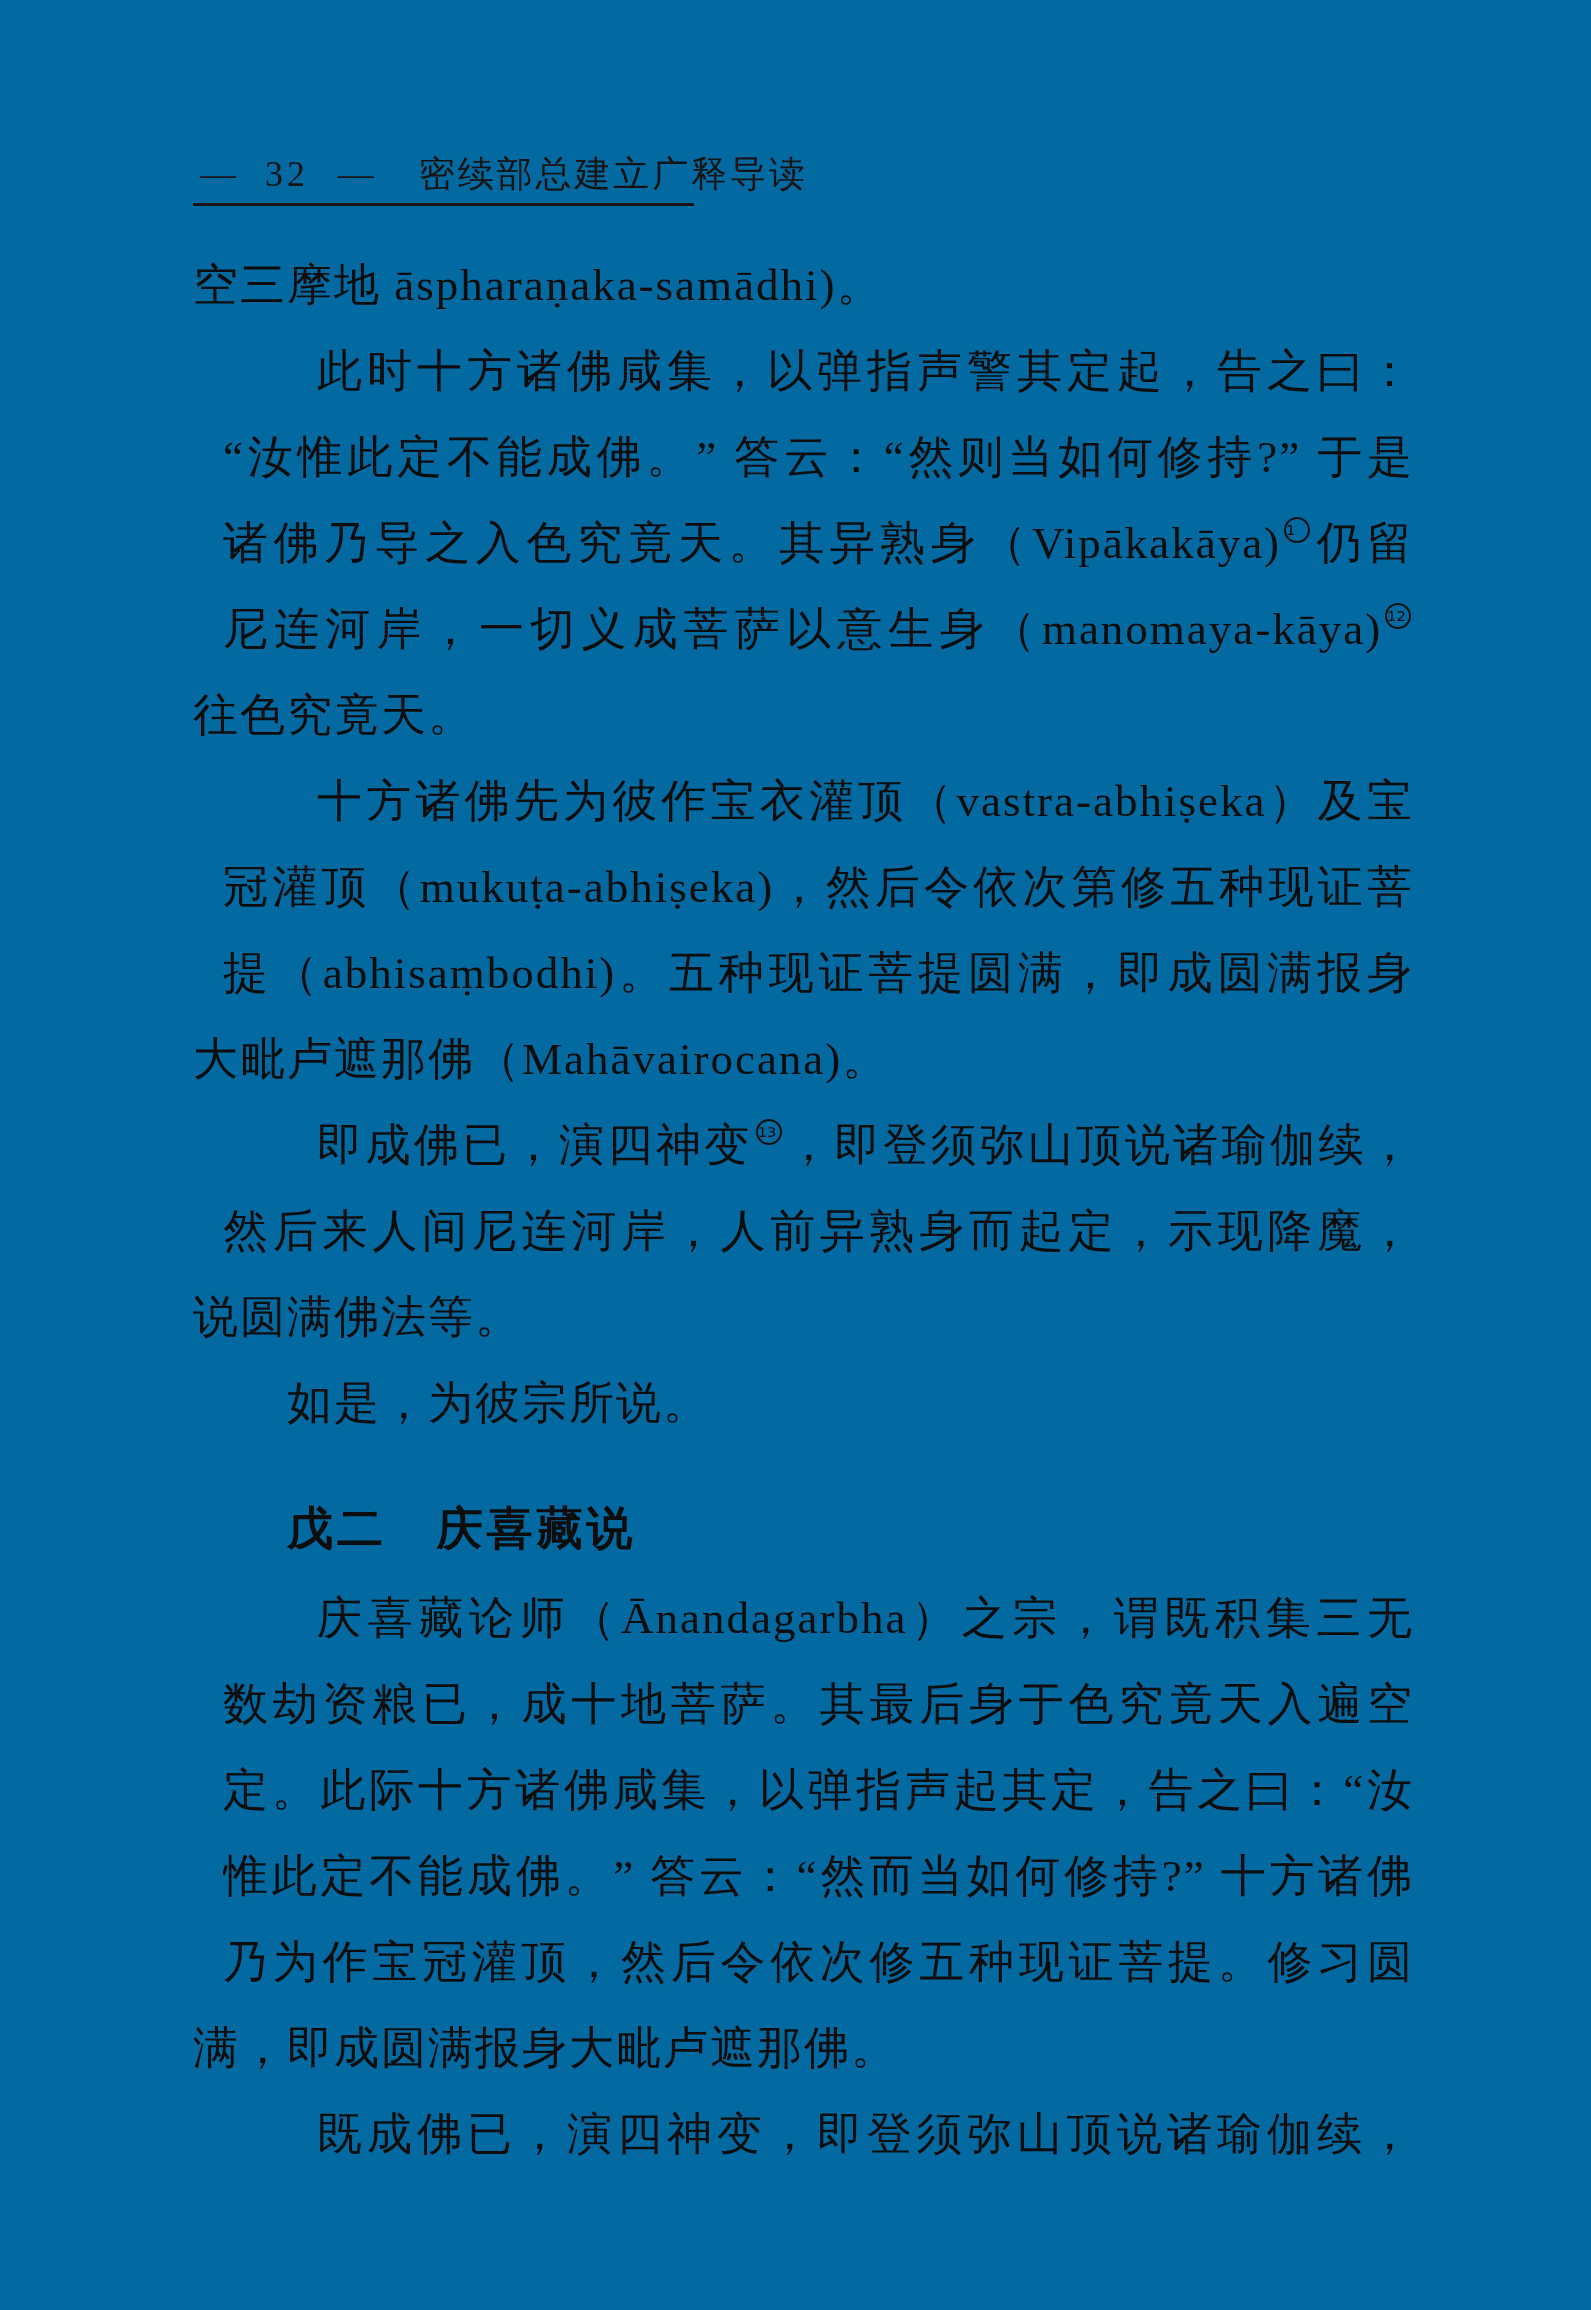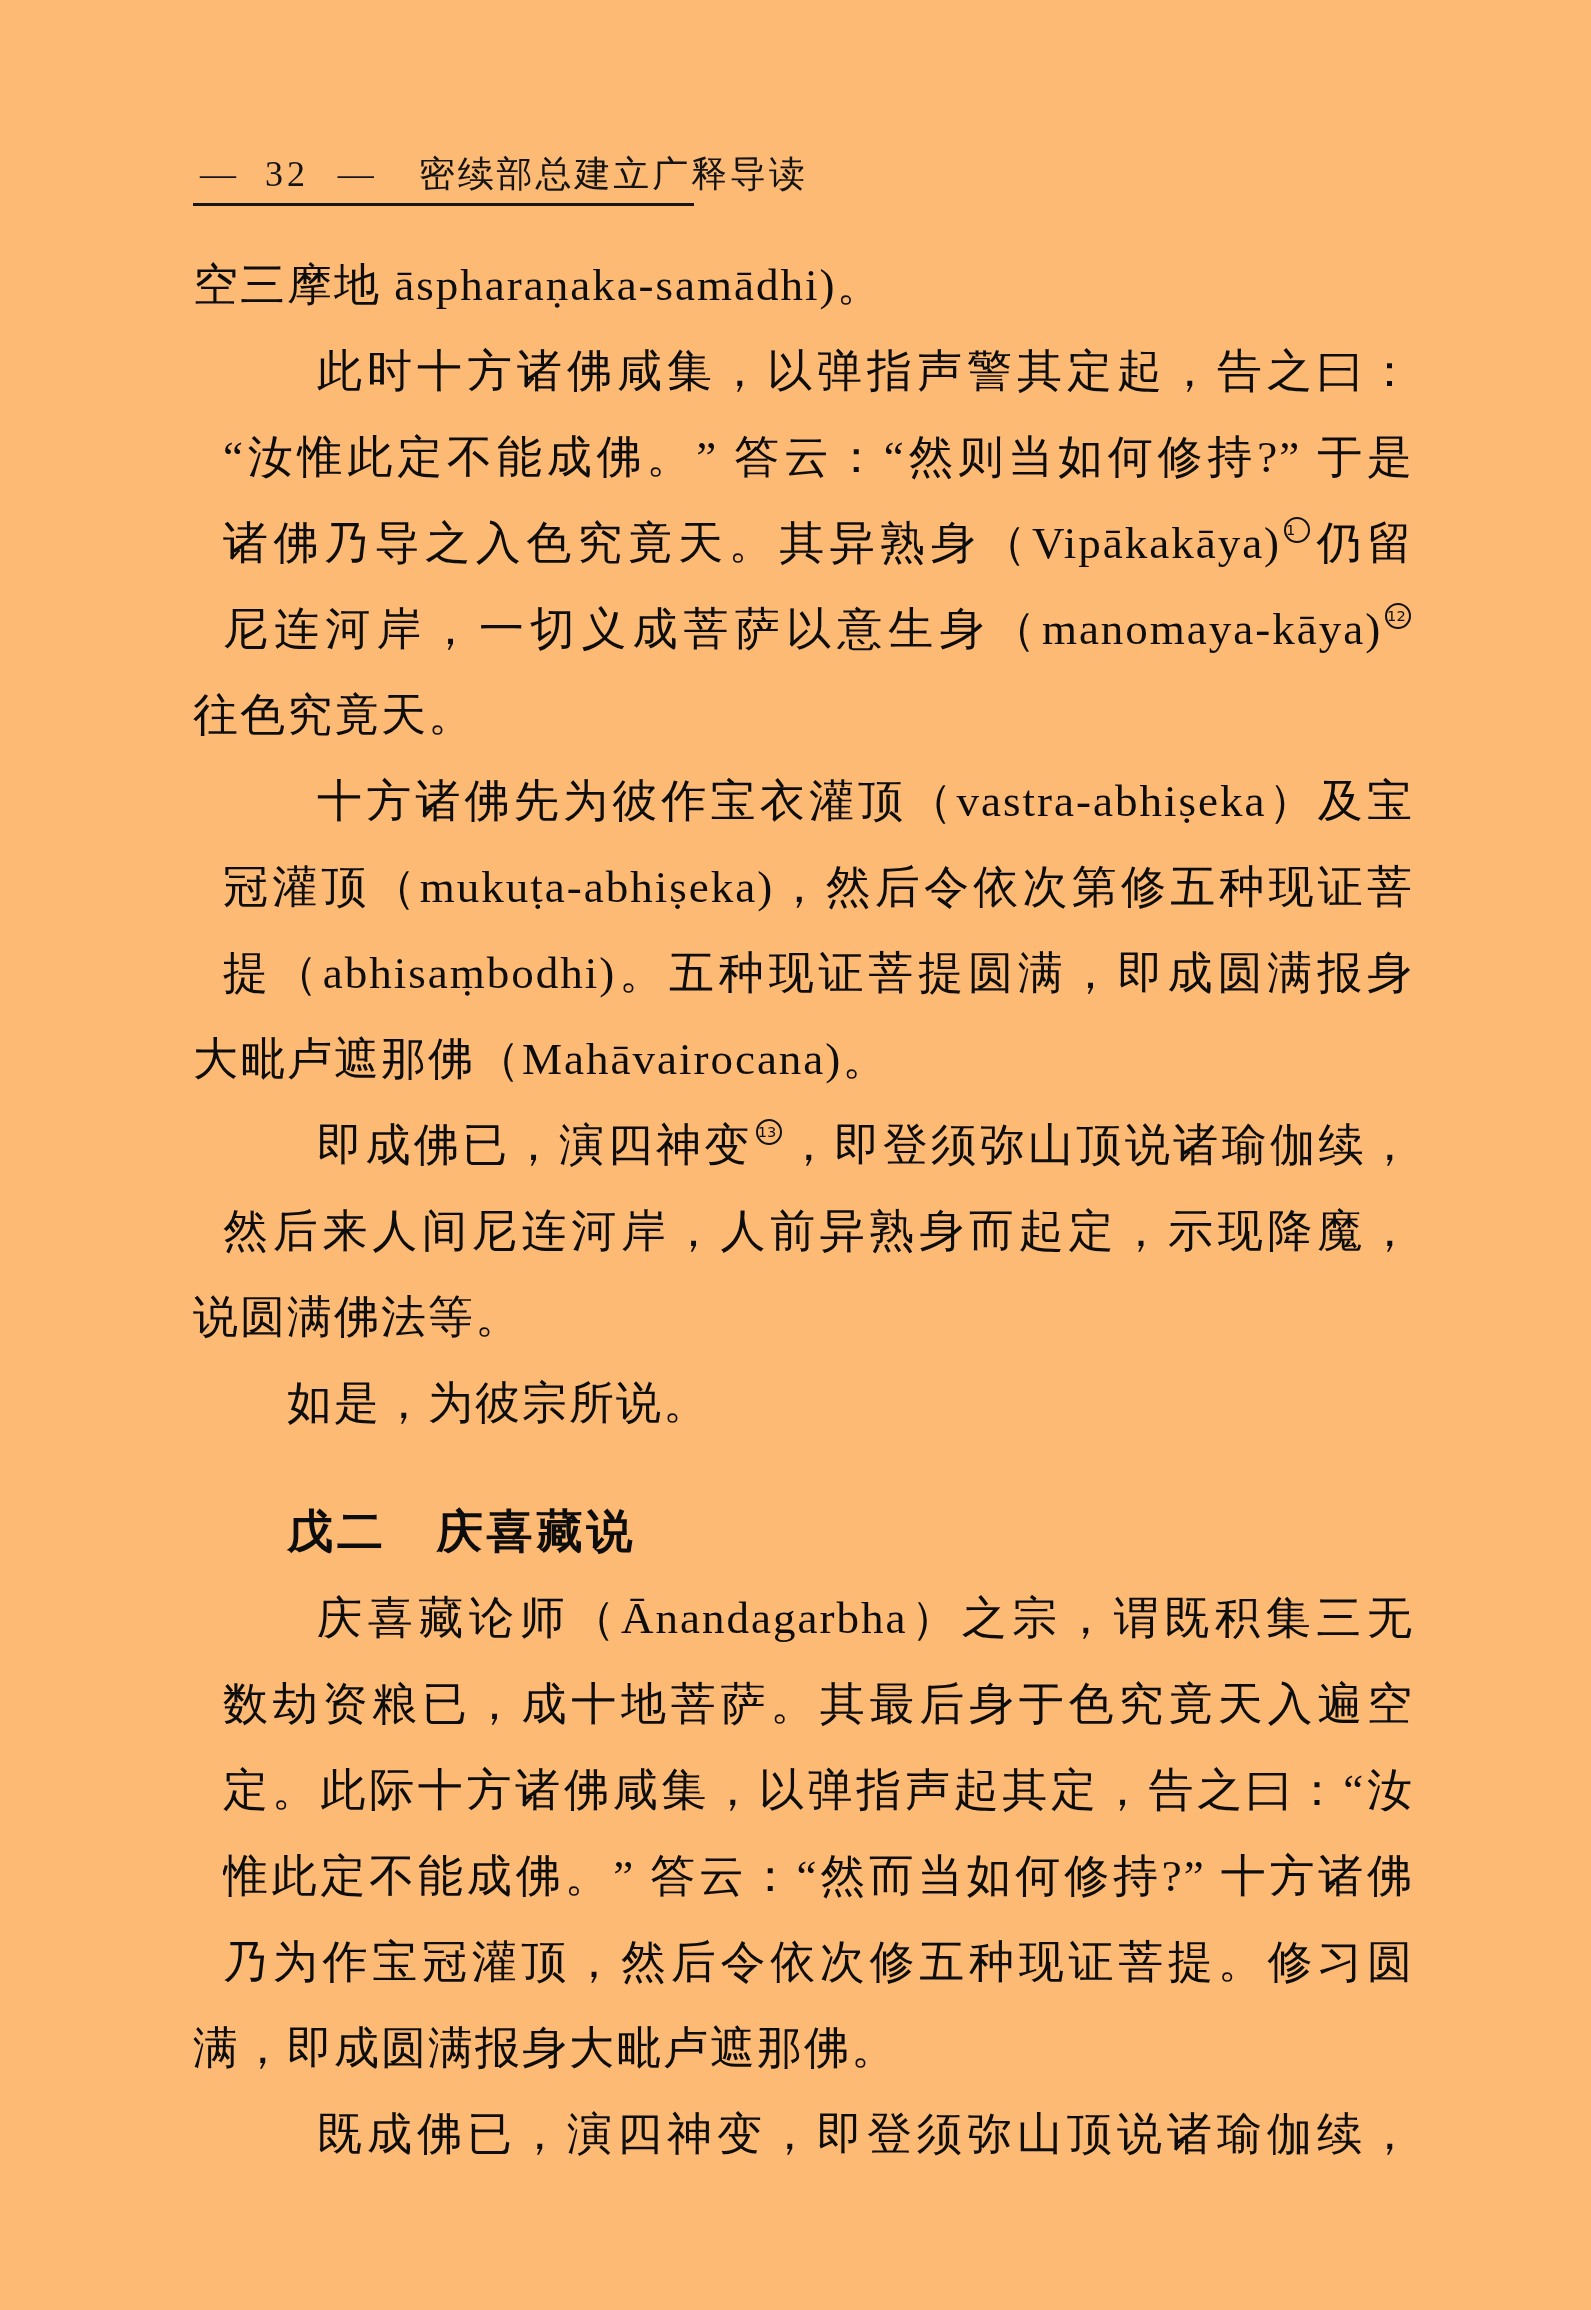--- a/index.html
+++ b/index.html
@@ -1,20 +1,20 @@
 <!DOCTYPE html>
 <html><head>
 <meta charset="utf-8">
 <style>
   html, body { margin: 0; padding: 0; background: #ffffff; }
   .page {
     position: relative;
     width: 1592px;
     height: 2310px;
-    background: #fdba74;
+    background: #0369a1;
     color: #111;
     font-family: "Liberation Serif", "DejaVu Serif", serif;
     overflow: hidden;
   }
   .header {
     position: absolute;
     top: 150px;
     left: 200px;
     font-size: 36px;
     letter-spacing: 2px;
@@ -48,21 +48,21 @@
     white-space: nowrap;
   }
   .line.fill {
     white-space: normal;
     text-align: justify;
     text-align-last: justify;
     margin-left: 30px;
   }
   .line.indent { padding-left: 94px; }
   .line.heading {
-    font-family: Liberation Serif, serif;
+    font-family: Liberation Mono, monospace;
     font-weight: bold;
     font-size: 46px;
     letter-spacing: 3.9px;
     margin-top: 43px;
   }
   sup.circle-num {
     display: inline-block;
     box-sizing: border-box;
     width: 26px;
     height: 26px;

